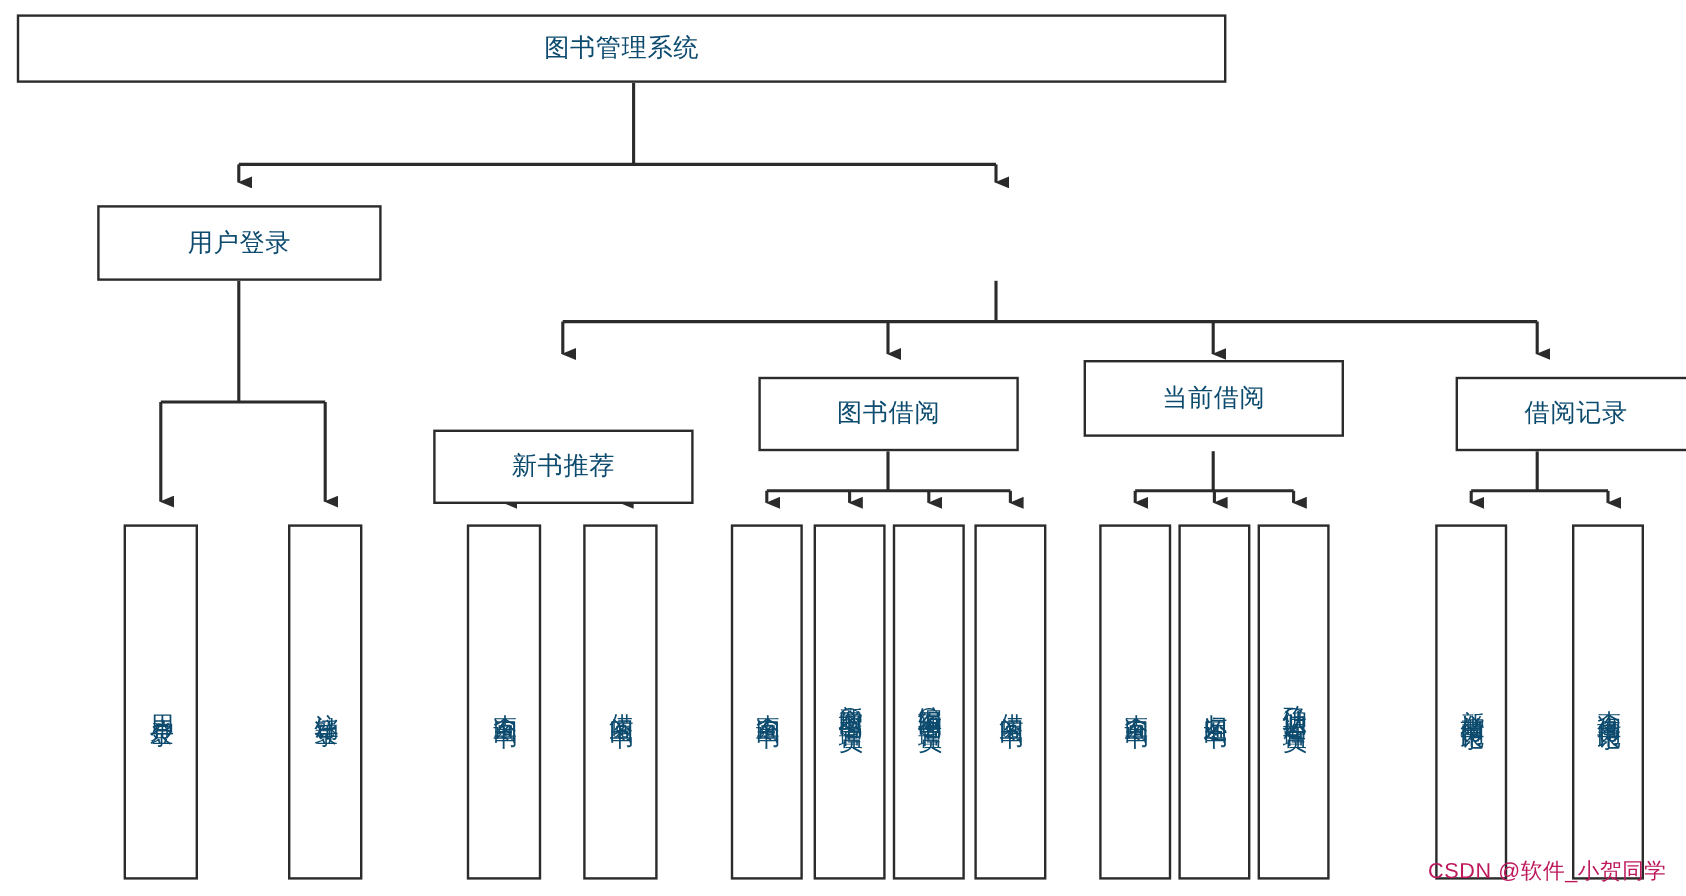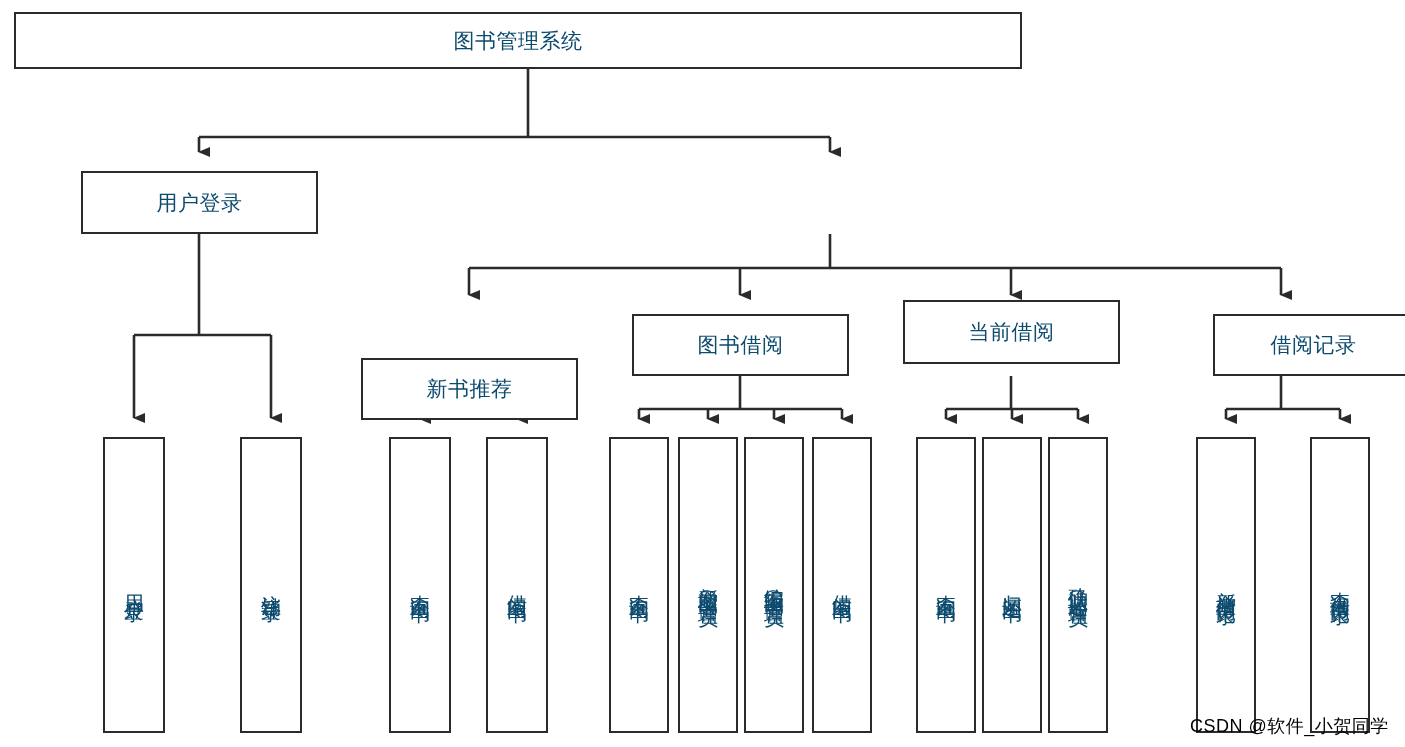--- a/index.html
+++ b/index.html
@@ -48,21 +48,21 @@
     font-size: 20px;
     line-height: 1.35;
     letter-spacing: 3px;
     white-space: nowrap;
   }
   .watermark {
     position: absolute;
     left: 1190px;
     top: 714px;
     font-size: 18px;
-    color: #000000;
+    color: #be185d;
     white-space: nowrap;
     letter-spacing: 0.5px;
   }
 </style>
 </head>
 <body>
 
 <div id="diagram-root">
 
   <svg id="flow-svg" viewBox="0 0 1405 747" xmlns="http://www.w3.org/2000/svg">

